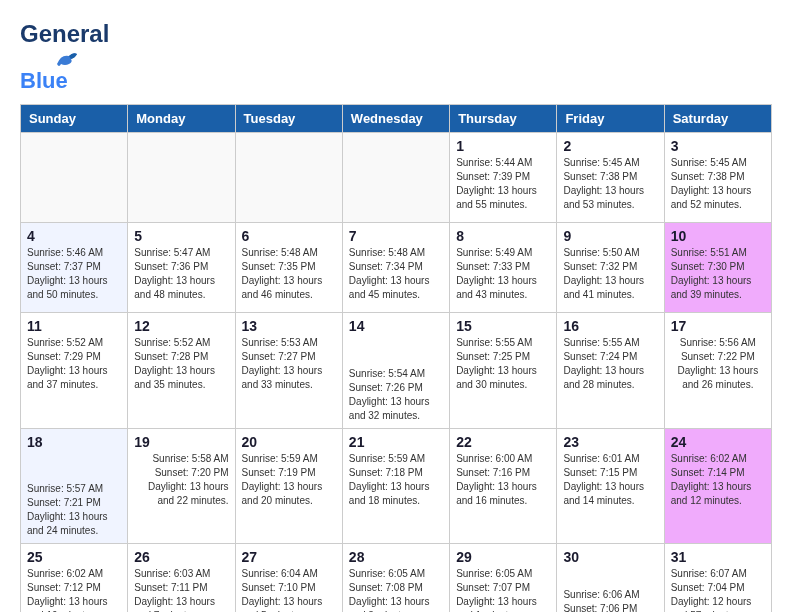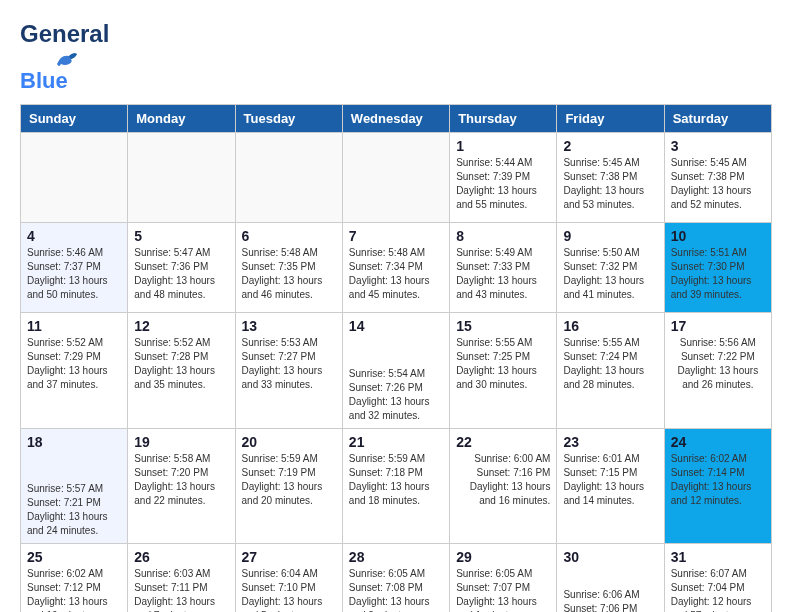--- a/index.html
+++ b/index.html
@@ -60,21 +60,21 @@
       padding: 5px 6px;
       font-size: 10.5px;
       color: #222;
       height: 90px;
       background: #fff;
     }
     td.empty {
       background: #f9f9f9;
     }
     td.saturday {
-      background: #0ea5e9;
+      background: #f0abfc;
     }
     td.sunday {
       background: #f0f4ff;
     }
     .day-num {
       font-size: 14px;
       font-weight: bold;
       margin-bottom: 2px;
       color: #1a1a2e;
     }
@@ -251,42 +251,42 @@
       <tr class="week-row">
         <td class="sunday">
           <div class="day-num">18</div>
           <div class="day-info" style="white-space: pre-line; margin-top: 32px;">Sunrise: 5:57 AM
 Sunset: 7:21 PM
 Daylight: 13 hours
 and 24 minutes.</div>
         </td>
         <td>
           <div class="day-num">19</div>
-          <div class="day-info" style="white-space: pre-line;">Sunrise: 5:58 AM
+          <div class="day-info" style="white-space: pre-line; text-align: right;">Sunrise: 5:58 AM
 Sunset: 7:20 PM
 Daylight: 13 hours
 and 22 minutes.</div>
         </td>
         <td>
           <div class="day-num">20</div>
           <div class="day-info" style="white-space: pre-line;">Sunrise: 5:59 AM
 Sunset: 7:19 PM
 Daylight: 13 hours
 and 20 minutes.</div>
         </td>
         <td>
           <div class="day-num">21</div>
           <div class="day-info" style="white-space: pre-line;">Sunrise: 5:59 AM
 Sunset: 7:18 PM
 Daylight: 13 hours
 and 18 minutes.</div>
         </td>
         <td>
           <div class="day-num">22</div>
-          <div class="day-info" style="white-space: pre-line; text-align: right;">Sunrise: 6:00 AM
+          <div class="day-info" style="white-space: pre-line;">Sunrise: 6:00 AM
 Sunset: 7:16 PM
 Daylight: 13 hours
 and 16 minutes.</div>
         </td>
         <td>
           <div class="day-num">23</div>
           <div class="day-info" style="white-space: pre-line;">Sunrise: 6:01 AM
 Sunset: 7:15 PM
 Daylight: 13 hours
 and 14 minutes.</div>

